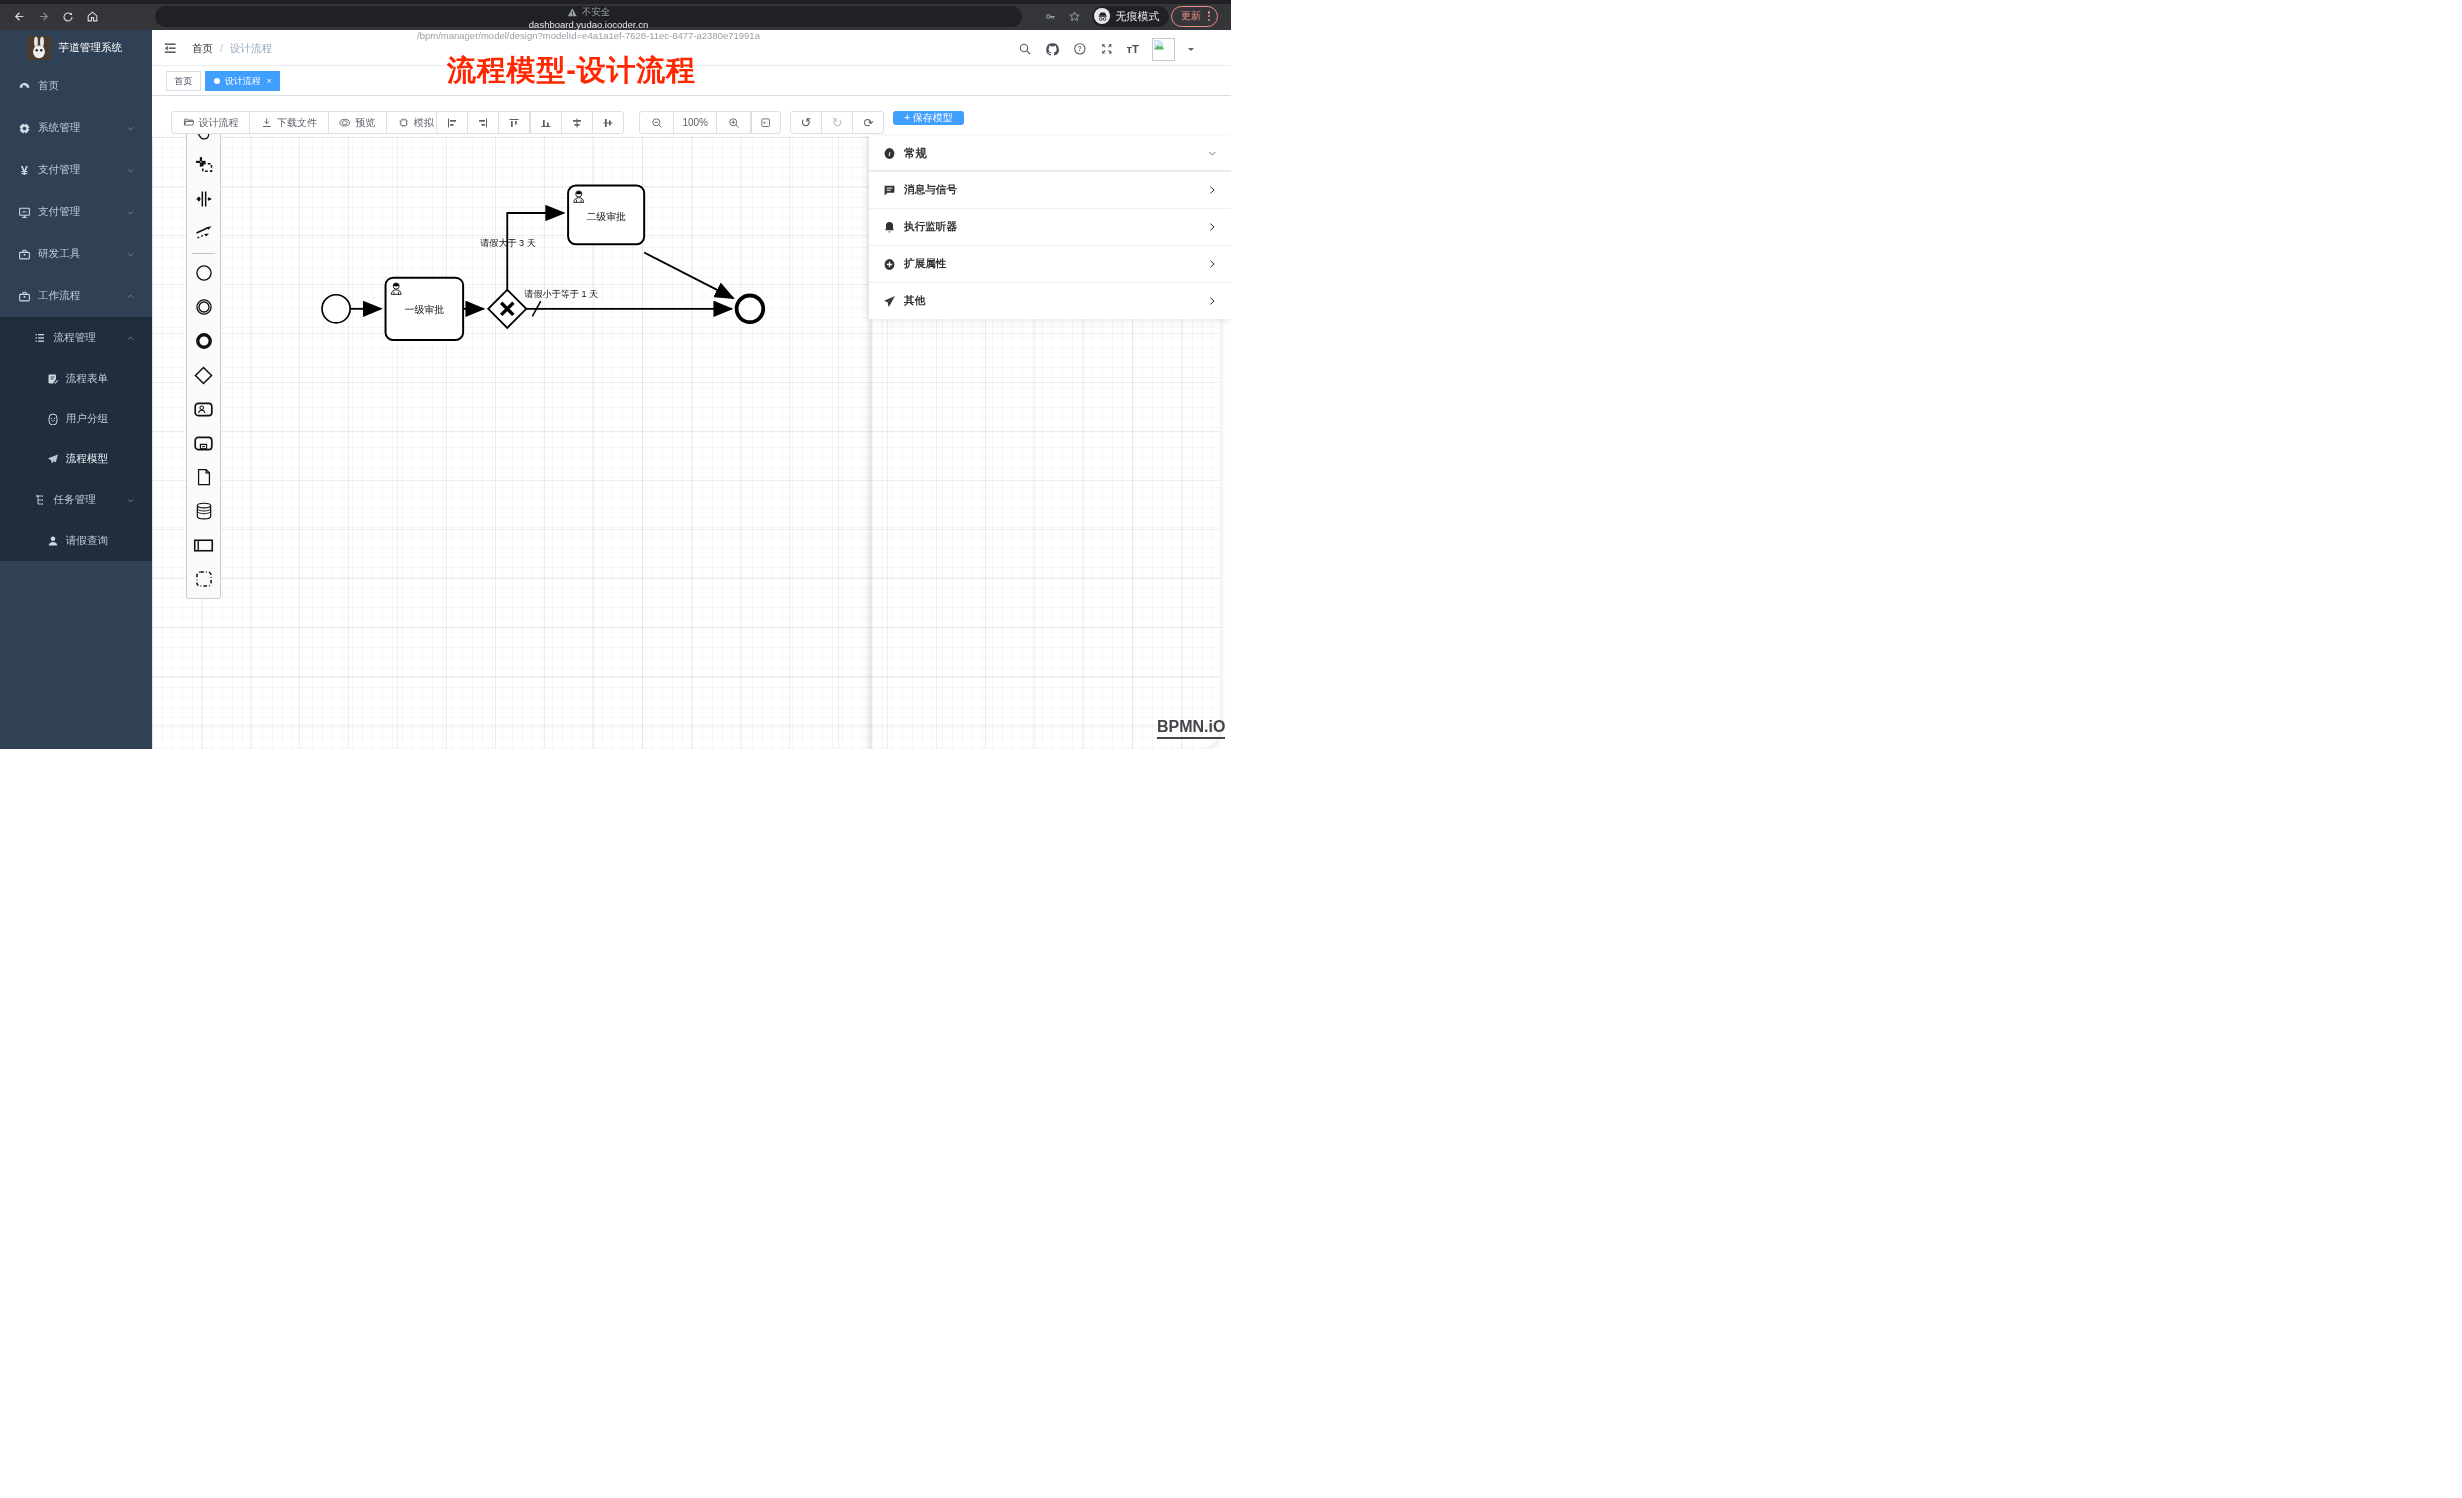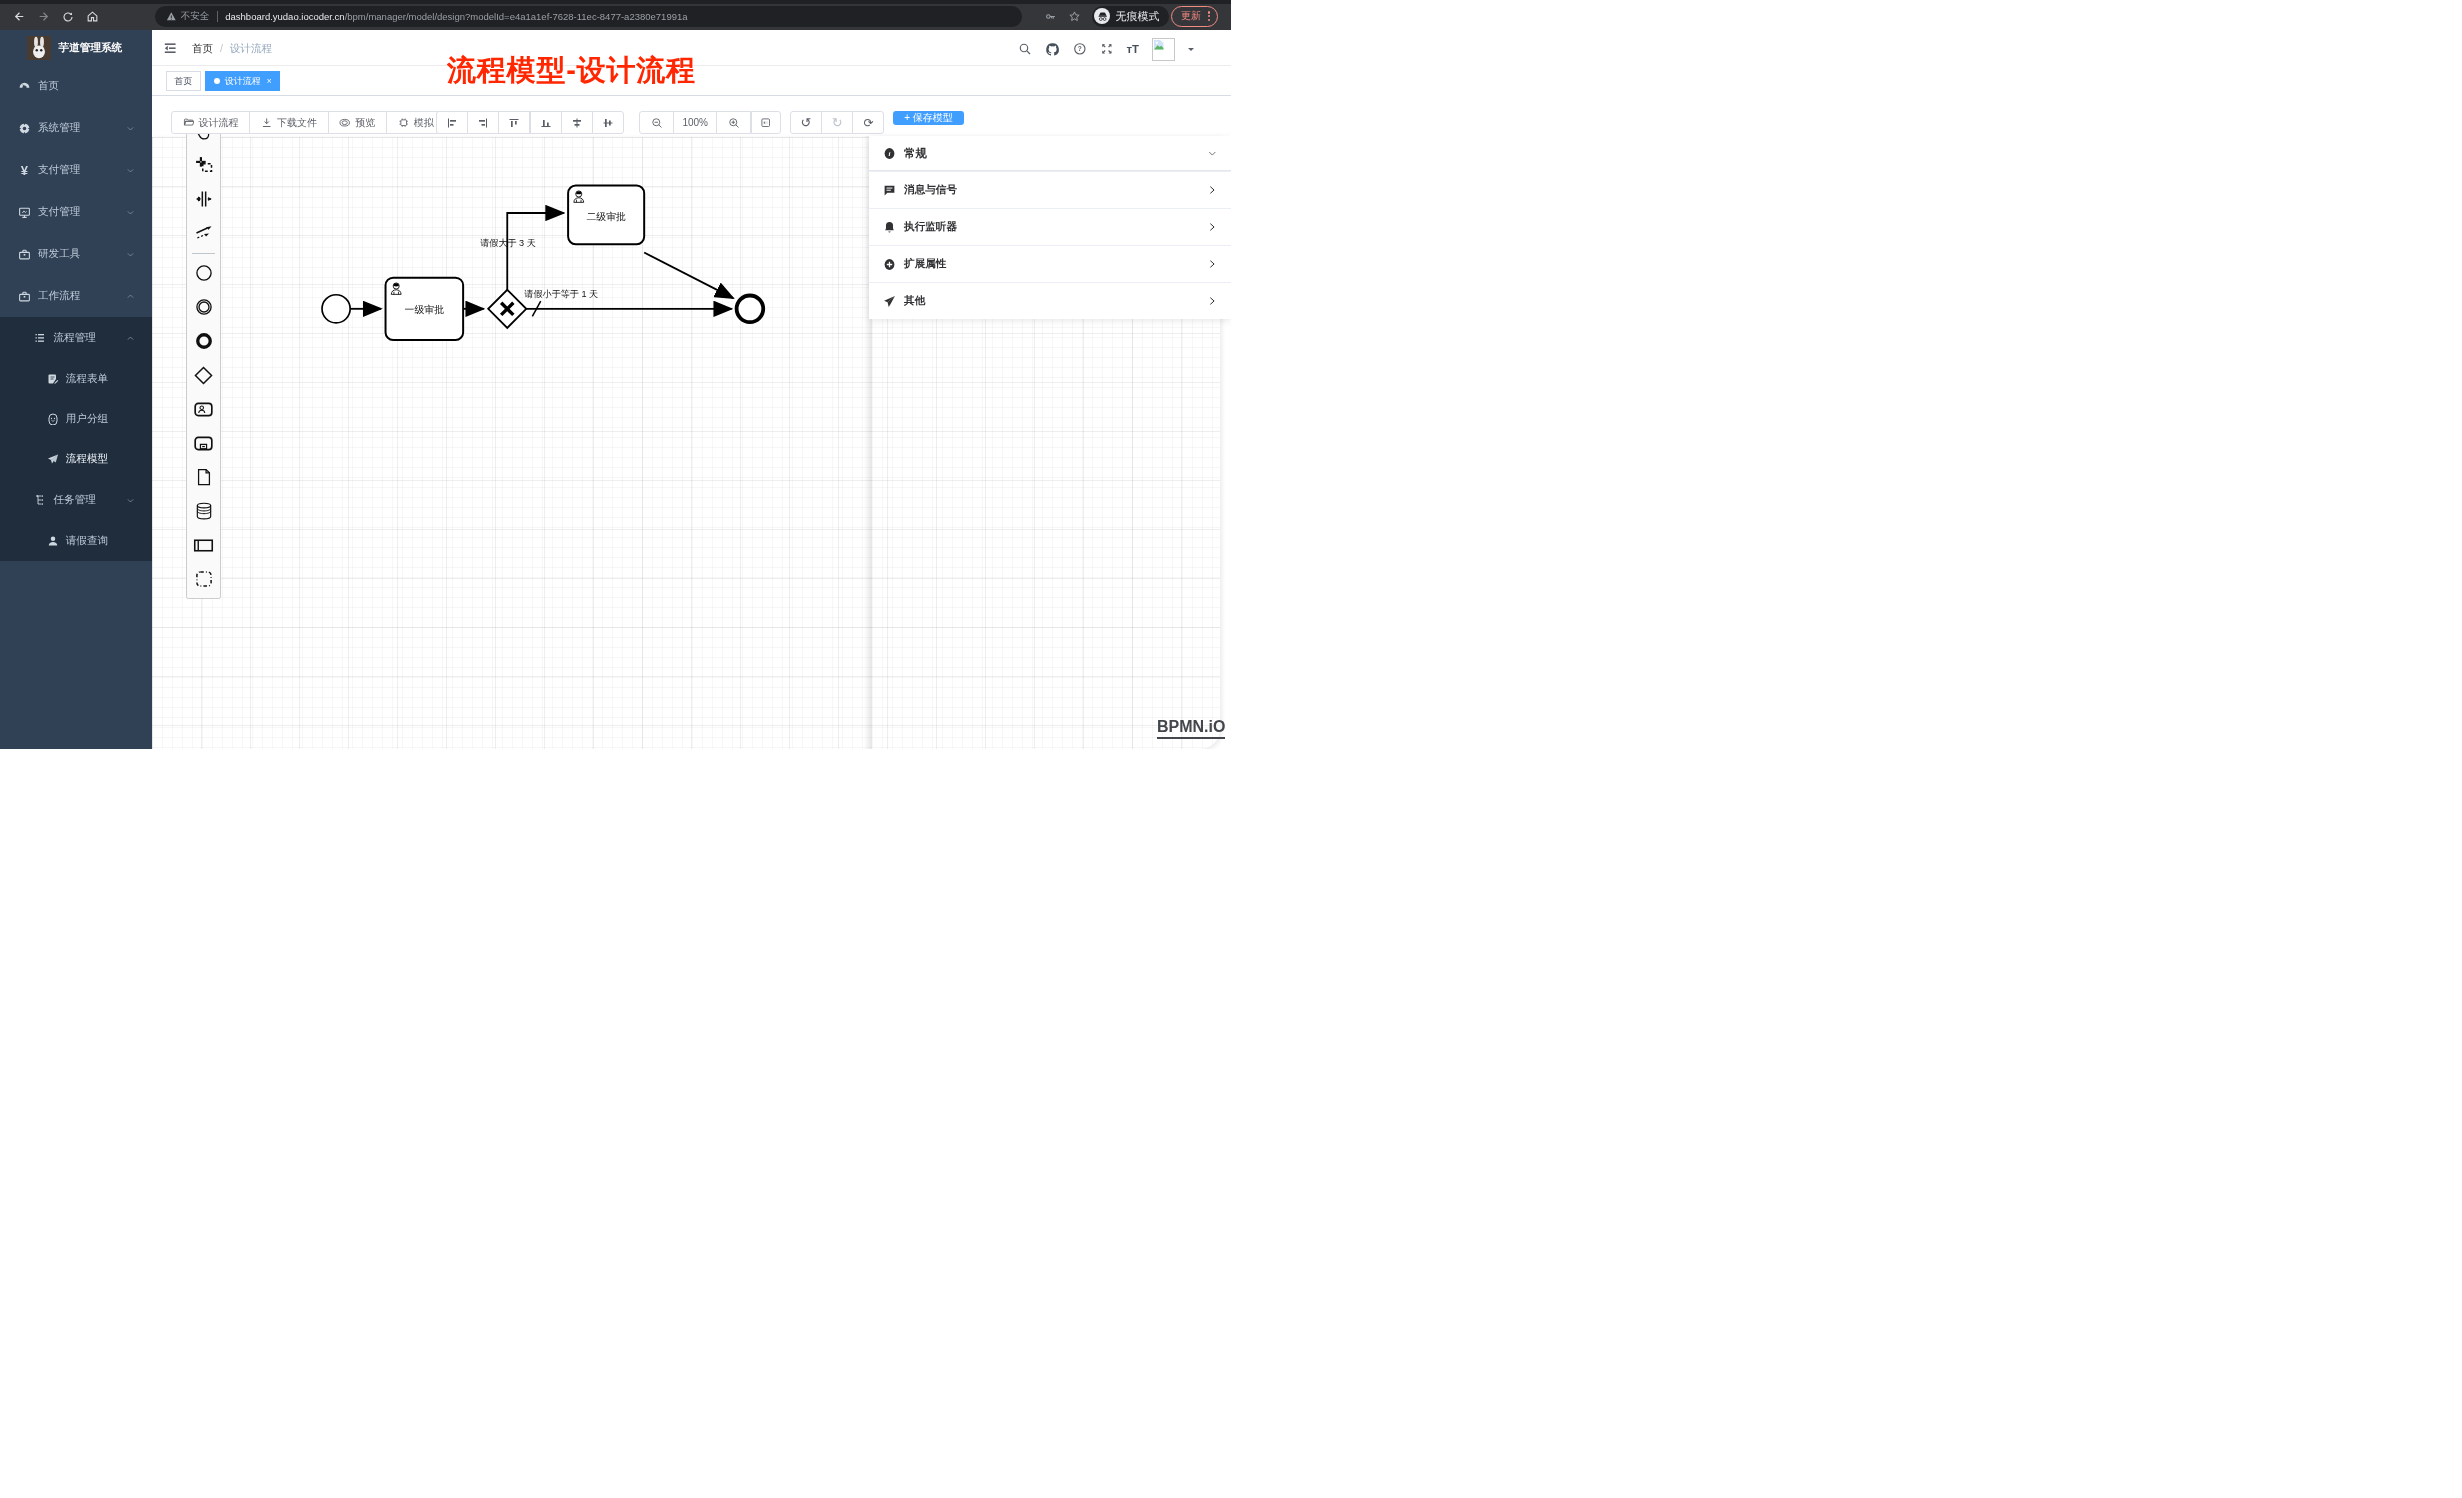--- a/index.html
+++ b/index.html
@@ -4,36 +4,36 @@
 <style>
   * { margin:0; padding:0; box-sizing:border-box; }
   html,body { width:1231px; height:749px; }
   body { position:relative; font-family:"Liberation Sans",sans-serif; background:#fff; overflow:hidden; }
   svg { display:block; }
 
   
   .browser { position:absolute; left:0; top:0; width:100%; height:30px; background:#35363a; z-index:50; }
   .browser::before { content:""; position:absolute; left:0; top:0; width:100%; height:3.8px; background:#202124; }
   .b-nav { position:absolute; top:6.8px; display:flex; align-items:center; justify-content:center; width:20px; height:20px; border-radius:50%; color:#dadce0; font-size:12px; }
-  .url-pill { position:absolute; left:155px; top:6px; width:867px; height:20.5px; background:#202124; border-radius:10.6px; display:flex; align-items:center; padding:0 10.6px; font-size:9.5px; color:#9aa0a6; }
+  .url-pill { position:absolute; left:155px; top:6px; width:867px; height:20.5px; background:#202124; border-radius:10.6px; display:flex; align-items:center; padding:0 10.6px; font-size:9.5px; color:#9aa0a6;flex-direction:column; }
   .url-sec { display:flex; align-items:center; gap:4.6px; }
   .url-div { width:0.8px; height:11.4px; background:#5f6368; margin:0 7.6px; }
   .url-domain { color:#e8eaed; }
   .url-path { color:#9aa0a6; }
   .incog { position:absolute; left:1092px; top:6px; height:20.5px; background:#202124; border-radius:10.6px; display:flex; align-items:center; gap:5.3px; padding:0 9px 0 2.3px; color:#e8eaed; font-size:11px; }
   .incog-circ { width:16px; height:16px; border-radius:50%; background:#e8eaed; display:flex; align-items:center; justify-content:center; }
   .update-pill { position:absolute; left:1171px; top:6px; height:20.5px; border:0.8px solid #f28b82; border-radius:10.6px; display:flex; align-items:center; gap:6.8px; padding:0 6.8px 0 9px; color:#f28b82; font-size:10px; }
   .dots3 { display:flex; flex-direction:column; gap:1.5px; }
   .dots3 i { width:2.3px; height:2.3px; border-radius:50%; background:#f28b82; }
 
   
   .sidebar { position:absolute; left:0; top:30px; width:152px; bottom:0; background:#304156; z-index:30; }
   .logo-row { display:flex; align-items:center; gap:7.6px; padding:6px 0 6px 27px; height:35px; }
   .logo-img { width:24px; height:24px; border-radius:2.3px; background:#5d4a3a; position:relative; overflow:hidden; flex:0 0 24px; }
-  .logo-title { color:#fff; font-size:10.6px; font-weight:bold; white-space:nowrap; }
+  .logo-title { color:#fff; font-size:10.6px; font-weight:normal; white-space:nowrap; }
   .menu-item { display:flex; align-items:center; height:42px; padding-left:17.5px; color:#bfcbd9; font-size:10.6px; cursor:pointer; position:relative; }
   .menu-item .mi-icon { width:13.7px; display:flex; justify-content:center; margin-right:6.8px; color:#a9b6c5; }
   .menu-item .chev { position:absolute; right:16.7px; color:#8a97a6; }
   .submenu { background:#1f2d3d; }
   .submenu .lvl2 { padding-left:33px; }
   .submenu .lvl3 { padding-left:46px; height:40px; }
   .submenu .lvl3 .mi-icon { margin-right:6px; }
   .menu-item.active { color:#f2f6fc; }
 
   

